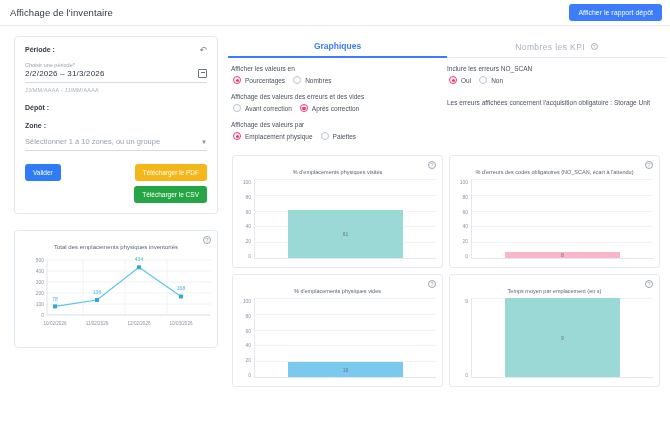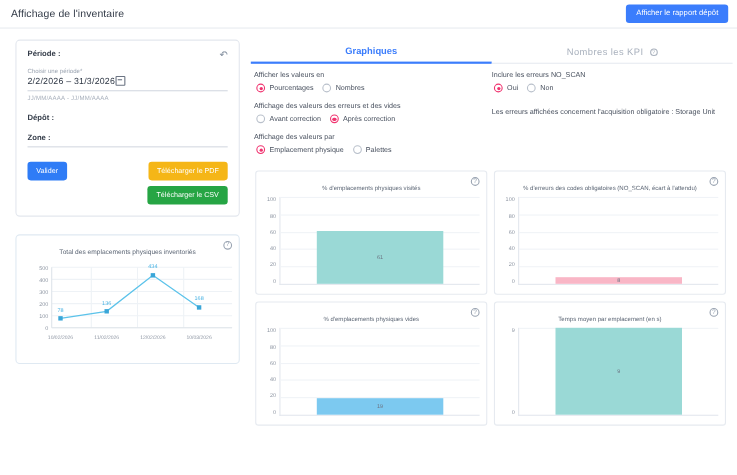--- a/index.html
+++ b/index.html
@@ -39,21 +39,21 @@
   .filter-card {
     border: 1px solid #e3e7ee; border-radius: 4px;
     padding: 9px 10px 10px 10px; background: #fff;
   }
   .field-title { font-size: 7px; font-weight: bold; color: #333b48; }
   .period-row { display: flex; justify-content: space-between; align-items: flex-start; }
   .reset-icon { color: #7a8798; font-size: 9px; line-height: 1; cursor: pointer; }
 
   .date-field { margin-top: 7px; position: relative; }
   .date-caption { font-size: 5.5px; color: #9aa3b0; }
-  .date-line { display: flex; justify-content: flex-start; align-items: flex-end; margin-top: 1px; }
+  .date-line { display: flex; justify-content: space-between; align-items: flex-end; margin-top: 1px; }
   .date-value { font-size: 8px; color: #2b3442; letter-spacing: .2px; }
   .cal-icon { width: 9px; height: 9px; border: 1px solid #6b7483; border-radius: 1px; position: relative; cursor: pointer; }
   .cal-icon::before { content:""; position:absolute; top:1.5px; left:1.5px; right:1.5px; height:1.5px; background:#6b7483; }
   .underline { height: 1px; background: #d4d9e2; margin-top: 4px; }
   .date-hint { font-size: 5.5px; color: #a8b0bc; margin-top: 4px; letter-spacing: .2px; }
 
   .field-block { margin-top: 11px; }
   .zone-select {
     margin-top: 8px; display: flex; justify-content: space-between; align-items: center;
     font-size: 7.5px; color: #9aa3b0; cursor: pointer;
@@ -166,20 +166,24 @@
         <div class="underline"></div>
         <div class="date-hint">JJ/MM/AAAA - JJ/MM/AAAA</div>
       </div>
 
       <div class="field-block">
         <div class="field-title">Dépôt :</div>
       </div>
 
       <div class="field-block">
         <div class="field-title">Zone :</div>
+        <div class="zone-select">
+          <span>Sélectionner 1 à 10 zones, ou un groupe</span>
+          <span class="caret">▼</span>
+        </div>
         <div class="underline"></div>
       </div>
 
       <div class="btn-row">
         <button class="btn btn-validate">Valider</button>
         <div class="dl-col">
           <button class="btn btn-pdf">Télécharger le PDF</button>
           <button class="btn btn-csv">Télécharger le CSV</button>
         </div>
       </div>

